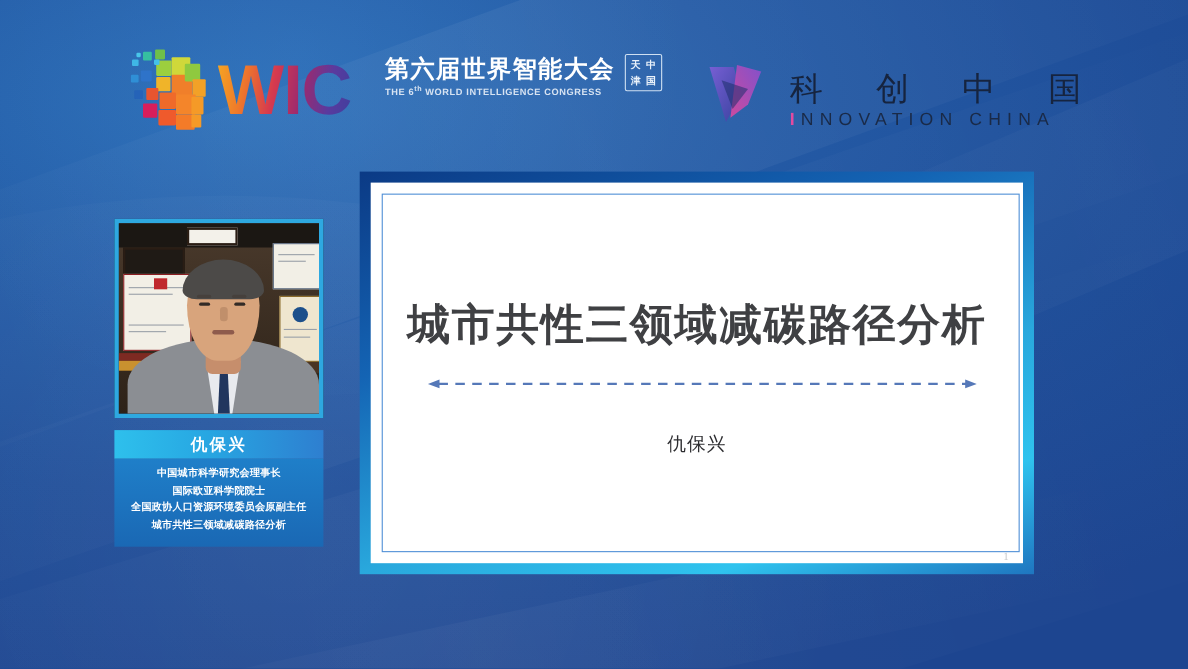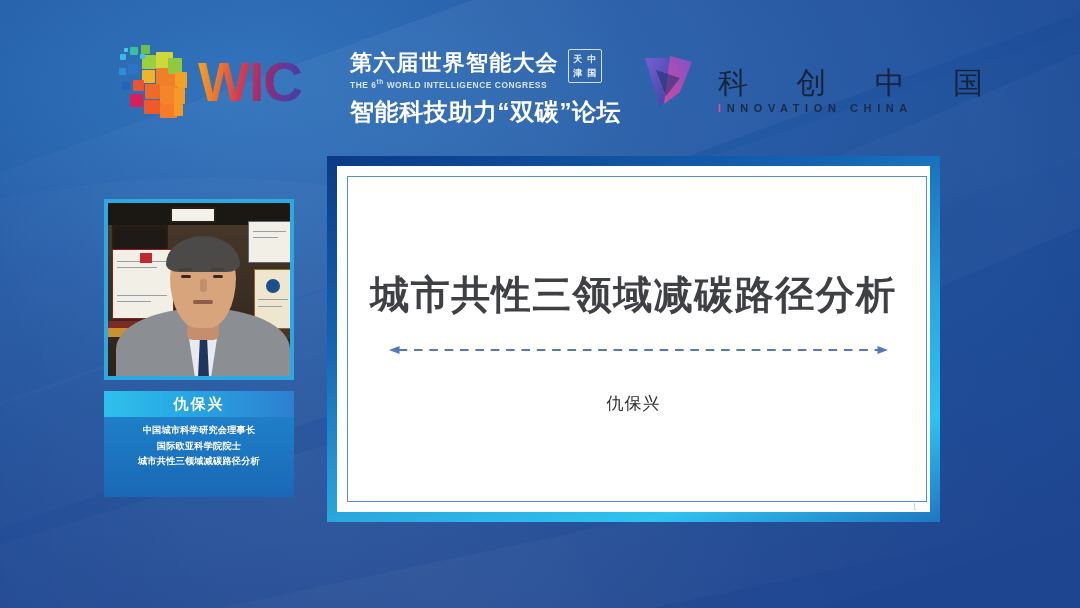--- a/index.html
+++ b/index.html
@@ -39,21 +39,21 @@
     background:radial-gradient(circle, rgba(120,190,255,.10), rgba(120,190,255,0) 65%);
   }
 
   
   #header { position:absolute; left:0; top:0; width:1080px; height:150px; }
 
   #wic-logo { position:absolute; left:118px; top:44px; display:flex; align-items:center; }
   #wic-head { width:74px; height:76px; position:relative; margin-right:6px; }
   #wic-head i { position:absolute; display:block; border-radius:1px; }
   #wic-word {
-    font-size:55px; font-weight:bold; letter-spacing:-1px; line-height:62px;
+    font-size:64px; font-weight:bold; letter-spacing:-1px; line-height:62px;
     font-family:"Liberation Sans", sans-serif;
     background:linear-gradient(100deg,#f5a623 0%,#ef7a2a 20%,#d63a4e 42%,#9c2a6e 62%,#5a3a9e 82%,#3f3f9e 100%);
     -webkit-background-clip:text; background-clip:text; color:transparent;
   }
 
   #conf-text { position:absolute; left:350px; top:50px; width:250px; }
   #conf-cn { display:flex; align-items:flex-start; }
   .conf-cn-txt { color:#fff; font-size:22px; font-weight:bold; letter-spacing:1.2px; line-height:25px; white-space:nowrap; }
   .conf-en { color:#d7e3f2; font-size:8.4px; letter-spacing:.55px; margin-top:3px; white-space:nowrap; font-weight:bold;}
   .conf-en sup { font-size:6.5px; }
@@ -63,21 +63,21 @@
     display:grid; grid-template-columns:1fr 1fr; grid-template-rows:1fr 1fr;
     align-items:center; justify-items:center;
     font-size:9px; color:#e9f1fa; font-weight:bold; line-height:9px; padding:2px;
   }
   #forum { color:#fff; font-size:24px; font-weight:bold; letter-spacing:.6px; margin-top:6px; white-space:nowrap; }
 
   #ic-logo { position:absolute; left:640px; top:52px; display:flex; align-items:center; }
   #ic-mark { width:62px; height:62px; position:relative; margin-right:16px; }
   #ic-text { margin-top:13px; }
   #ic-cn { font-size:30px; color:#16243f; letter-spacing:20px; font-weight:500; line-height:34px; white-space:nowrap;}
-  #ic-en { font-size:11px; color:#1a2a47; letter-spacing:5.6px; font-weight:bold; margin-top:2px; white-space:nowrap; }
+  #ic-en { font-size:16px; color:#1a2a47; letter-spacing:5.6px; font-weight:normal; margin-top:2px; white-space:nowrap; }
   #ic-en b { color:#e34aa0; }
 
   
   #speaker { position:absolute; left:104px; top:199px; width:190px; height:298px; }
   #video-frame {
     position:absolute; left:0; top:0; width:190px; height:181px;
     border:4px solid #2ea8e0; background:#14202e; overflow:hidden;
   }
   #video-inner { position:absolute; inset:0; background:linear-gradient(#4a3a2c,#2d2218); }
   
@@ -214,21 +214,20 @@
         <div class="conf-cn-txt">第六届世界智能大会</div>
         <div class="conf-en">THE 6<sup>th</sup> WORLD INTELLIGENCE CONGRESS</div>
       </div>
       <div id="seal">
         <span>天</span>
         <span>中</span>
         <span>津</span>
         <span>国</span>
       </div>
     </div>
-    <div id="forum">智能科技助力“双碳”论坛</div>
   </div>
 
   <div id="ic-logo">
     <div id="ic-mark">
       <svg width="62" height="62" viewBox="0 0 62 62">
         <defs>
           <linearGradient id="icg1" x1="0" y1="0" x2="1" y2="1">
             <stop offset="0" stop-color="#7b5fd6" stop-opacity=".95"></stop>
             <stop offset="1" stop-color="#3b3f9e" stop-opacity=".9"></stop>
           </linearGradient>
@@ -288,20 +287,21 @@
     </div>
   </div>
 
   <div id="nameplate">
     <span>仇保兴</span>
   </div>
 
   <div id="titles">
     <div>中国城市科学研究会理事长</div>
     <div>国际欧亚科学院院士</div>
+    <div>全国政协人口资源环境委员会原副主任</div>
     <div>城市共性三领域减碳路径分析</div>
   </div>
 </div>
 
 <div id="slide">
   <div id="slide-border"></div>
   <div id="slide-white"></div>
   <div id="slide-inner-line"></div>
 
   <div id="slide-content">

